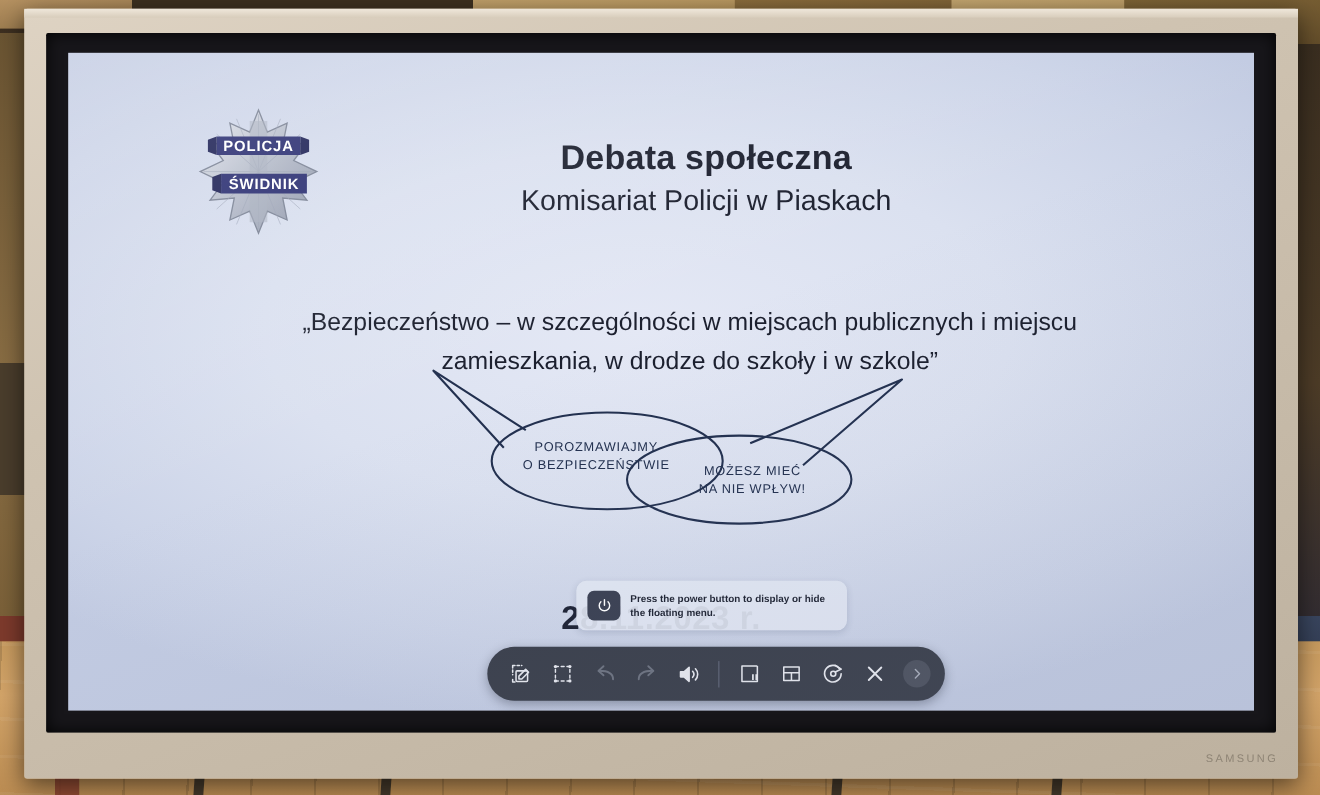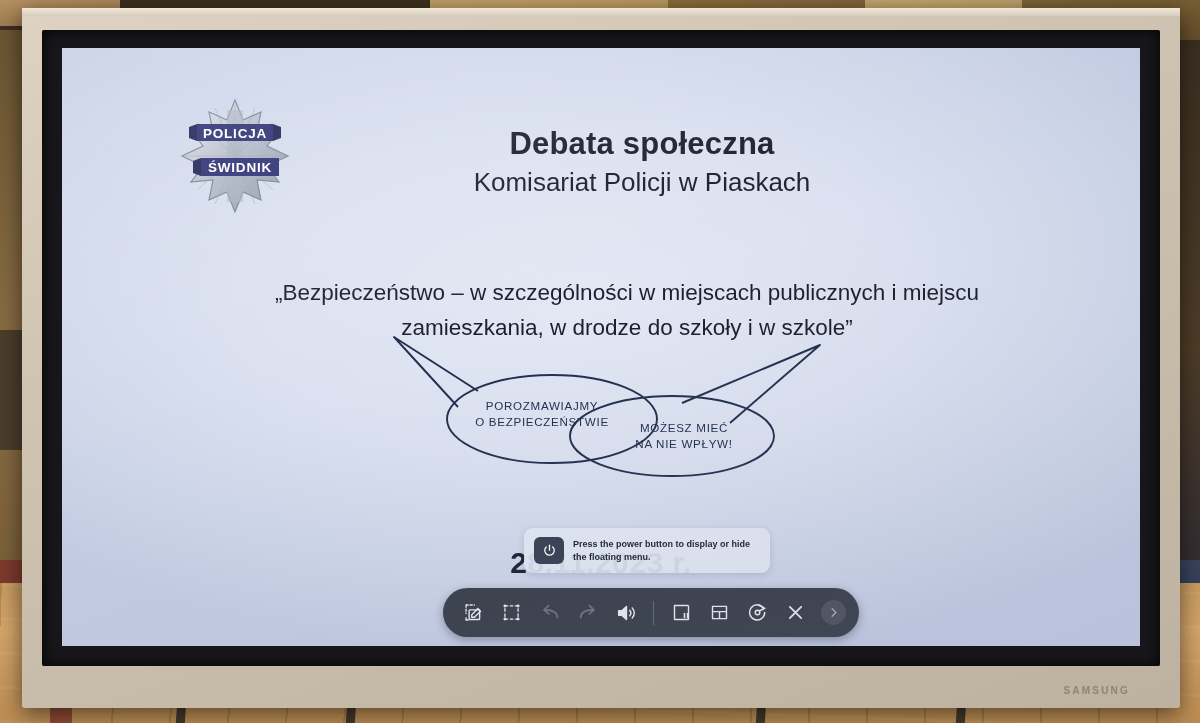--- a/index.html
+++ b/index.html
@@ -121,24 +121,24 @@
     overflow: hidden;
   }
   .screen-sheen {
     position: absolute; inset: 0;
     background: linear-gradient(160deg, rgba(255,255,255,.18) 0%, rgba(255,255,255,0) 45%,
                 rgba(120,130,160,.12) 100%);
     pointer-events: none;
   }
   .brand {
     position: absolute;
-    right: 50px; bottom: 12px;
+    right: 18px; bottom: 12px;
     font-size: 10px;
     letter-spacing: 2.2px;
-    font-weight: bold;
+    font-weight: normal;
     color: #8e8475;
     font-family: "Liberation Sans", sans-serif;
   }
 
   
   .slide { position: absolute; inset: 0; }
 
   
   .badge {
     position: absolute;

